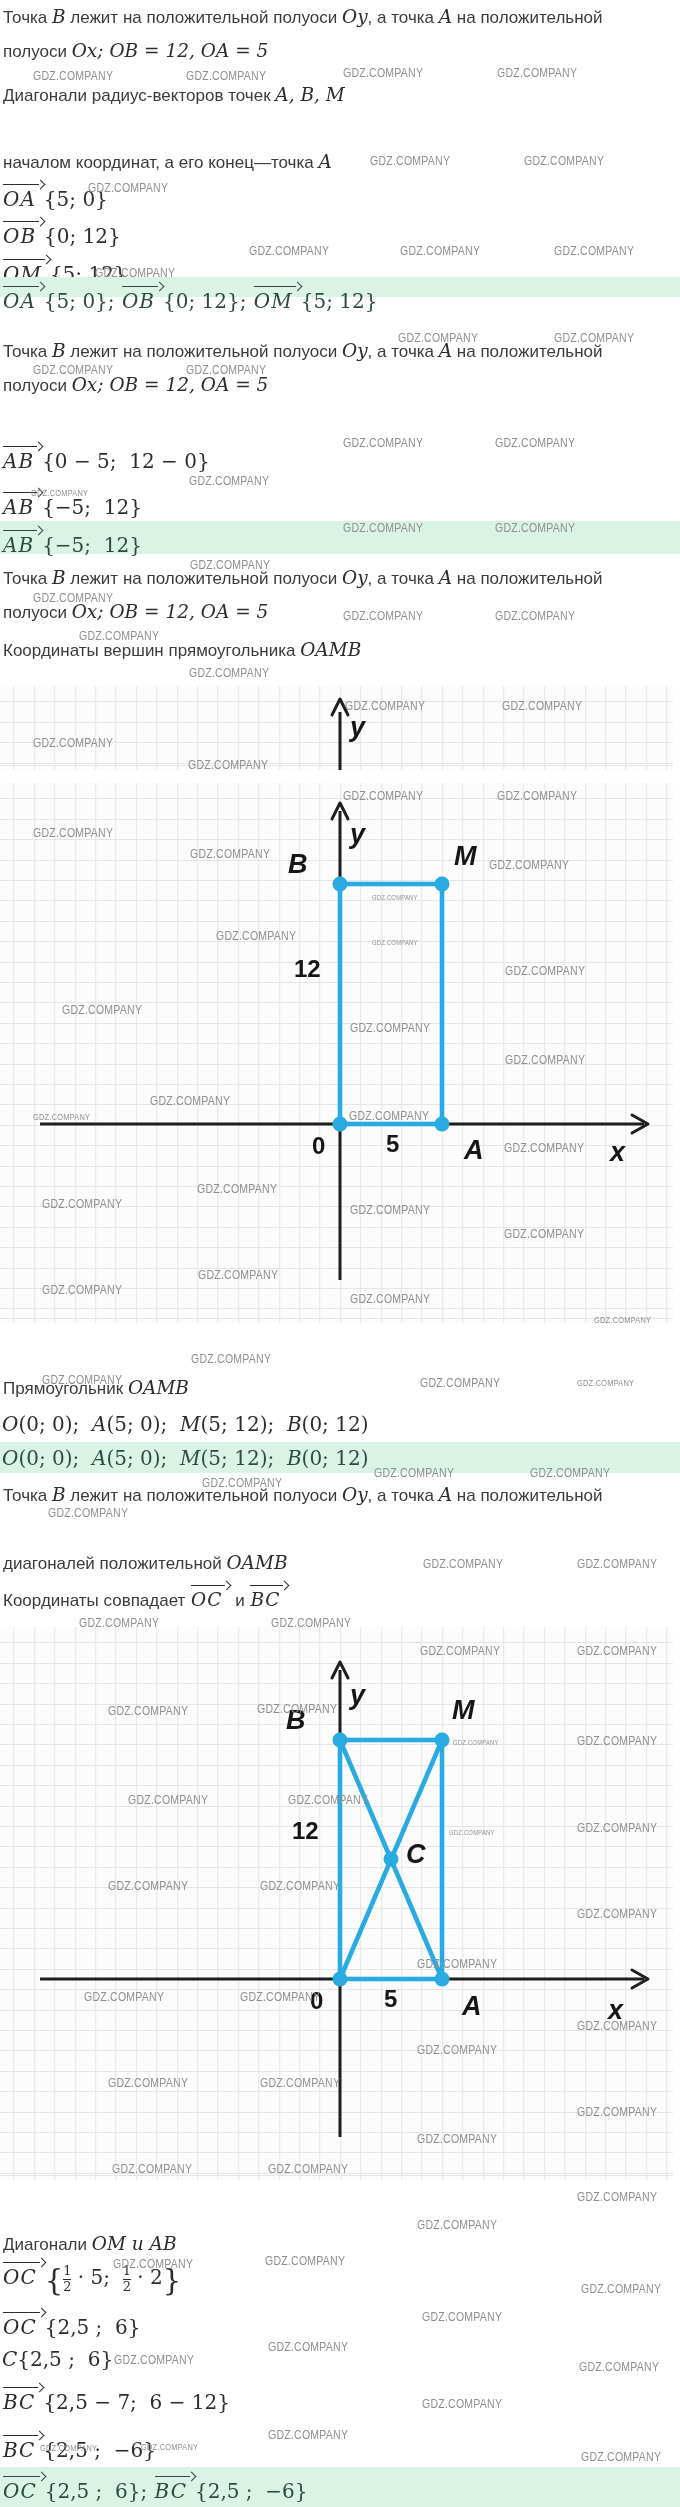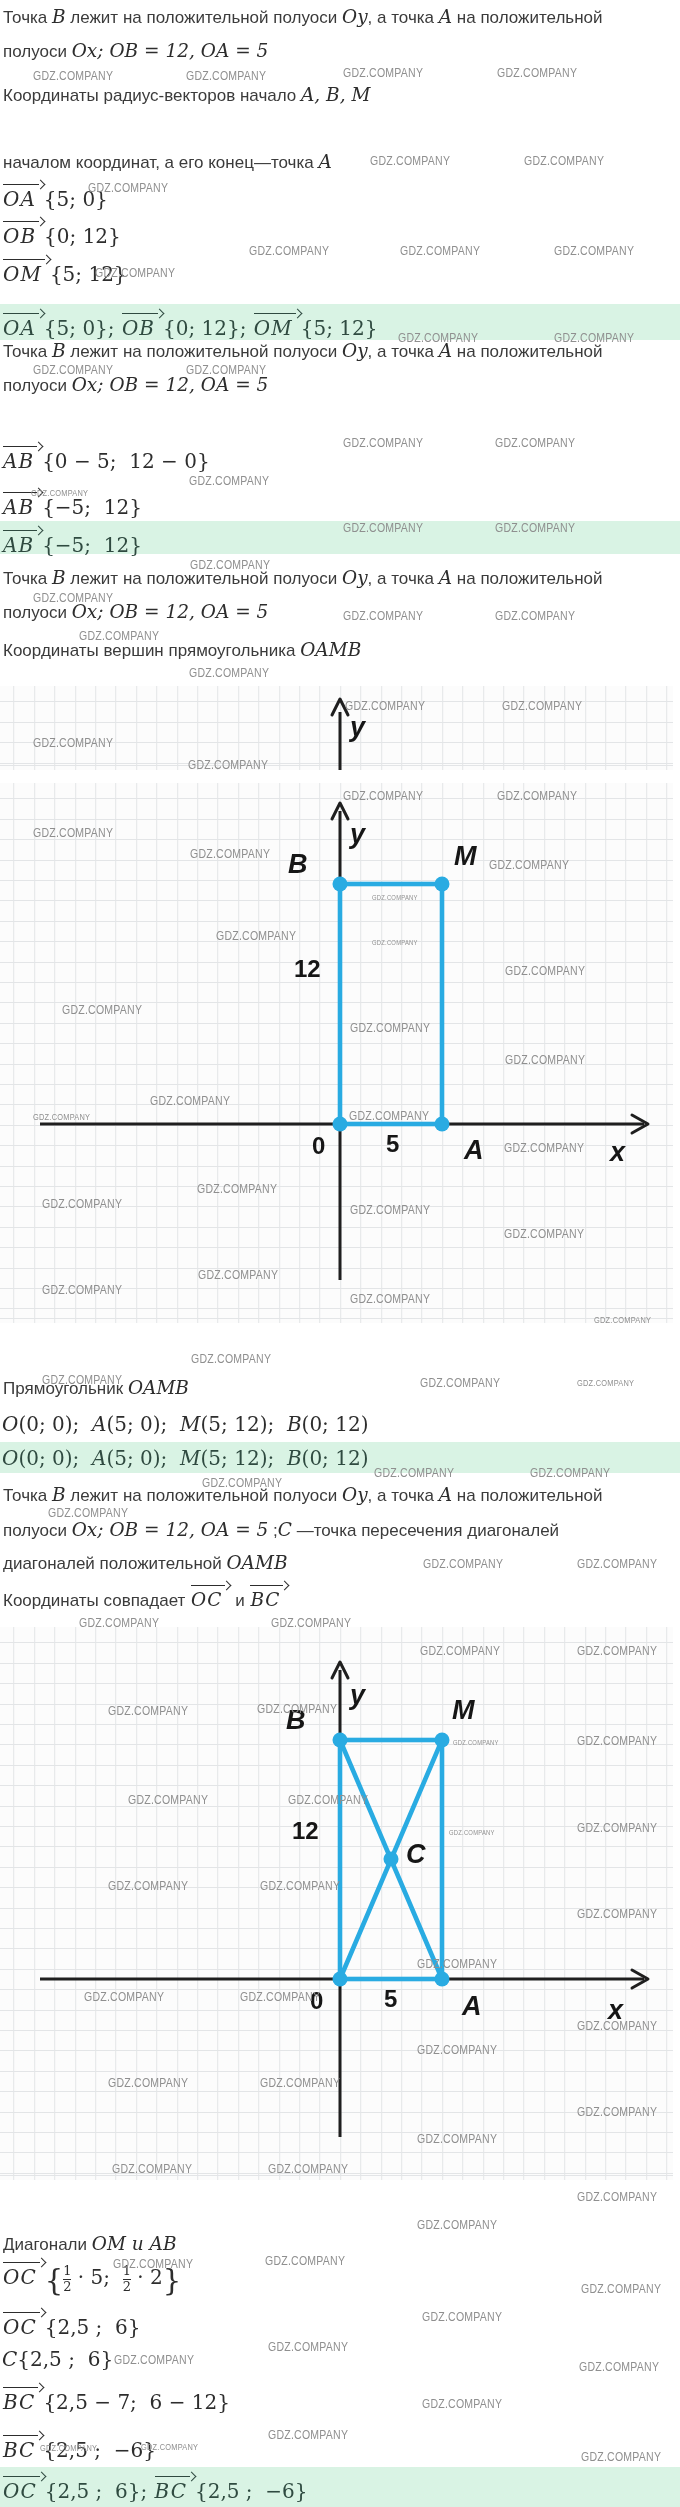--- a/index.html
+++ b/index.html
@@ -49,29 +49,29 @@
   .wm.t{font-size:7.5px;}
 </style>
 </head>
 <body>
 
 <div id="page">
 
   <div class="ln" style="top:6px"><span>Точка </span><span class="mi">B</span><span> лежит на положительной полуоси </span><span class="mi">Oy</span><span>, а точка </span><span class="mi">A</span><span> на положительной</span></div>
   <div class="ln" style="top:40px"><span>полуоси </span><span class="mi">Ox; OB = 12, OA = 5</span></div>
 
-  <div class="ln" style="top:84px"><span>Координаты радиус-векторов начало </span><span class="mi">A, B, M</span></div>
+  <div class="ln" style="top:84px"><span>Диагонали радиус-векторов точек </span><span class="mi">A, B, M</span></div>
 
   <div class="ln" style="top:151px"><span>началом координат, а его конец—точка </span><span class="mi">A</span></div>
 
   <div class="fl abs" style="top:178px"><span class="vec">OA</span><span class="up">{5; 0}</span></div>
   <div class="fl abs" style="top:215px"><span class="vec">OB</span><span class="up">{0; 12}</span></div>
   <div class="fl abs" style="top:253px"><span class="vec">OM</span><span class="up">{5; 12}</span></div>
 
-  <div class="ans" style="top:304px;height:36px">
+  <div class="ans" style="top:277px;height:20px">
     <div class="fl"><span class="vec">OA</span><span class="up">{5; 0}; </span><span class="vec">OB</span><span class="up">{0; 12}; </span><span class="vec">OM</span><span class="up">{5; 12}</span></div>
   </div>
 
   <div class="ln" style="top:340px"><span>Точка </span><span class="mi">B</span><span> лежит на положительной полуоси </span><span class="mi">Oy</span><span>, а точка </span><span class="mi">A</span><span> на положительной</span></div>
   <div class="ln" style="top:374px"><span>полуоси </span><span class="mi">Ox; OB = 12, OA = 5</span></div>
 
 
   <div class="fl abs" style="top:440px"><span class="vec">AB</span><span class="up">{0 − 5;  12 − 0}</span></div>
   <div class="fl abs" style="top:486px"><span class="vec">AB</span><span class="up">{−5;  12}</span></div>
 
@@ -115,21 +115,20 @@
   </div>
 
   <div class="ln" style="top:1377px"><span>Прямоугольник </span><span class="mi">OAMB</span></div>
   <div class="fl abs" style="top:1411px"><span class="it">O</span><span class="up">(0; 0);  </span><span class="it">A</span><span class="up">(5; 0);  </span><span class="it">M</span><span class="up">(5; 12);  </span><span class="it">B</span><span class="up">(0; 12)</span></div>
 
   <div class="ans" style="top:1442px;height:31px">
     <div class="fl"><span class="it">O</span><span class="up">(0; 0);  </span><span class="it">A</span><span class="up">(5; 0);  </span><span class="it">M</span><span class="up">(5; 12);  </span><span class="it">B</span><span class="up">(0; 12)</span></div>
   </div>
 
   <div class="ln" style="top:1484px"><span>Точка </span><span class="mi">B</span><span> лежит на положительной полуоси </span><span class="mi">Oy</span><span>, а точка </span><span class="mi">A</span><span> на положительной</span></div>
-  <div class="ln" style="top:1519px"><span>полуоси </span><span class="mi">Ox; OB = 12, OA = 5</span><span> ;</span><span class="mi">C</span><span> —точка пересечения диагоналей</span></div>
   <div class="ln" style="top:1552px"><span>диагоналей положительной </span><span class="mi">OAMB</span></div>
 
   <div class="ln" style="top:1579px"><span>Координаты совпадает </span><span class="fl" style="font-size:18.5px"><span class="vec">OC</span></span><span> и </span><span class="fl" style="font-size:18.5px"><span class="vec">BC</span></span></div>
 
   <div class="fig" style="top:1627px;height:553px">
     <svg width="673" height="553">
       <line class="axl" x1="40" y1="352" x2="644" y2="352"></line>
       <polyline class="ah" points="632,343 648,352 632,361"></polyline>
       <line class="axl" x1="340" y1="43" x2="340" y2="510"></line>
       <polyline class="ah" points="332,51 340,35 348,51"></polyline>

